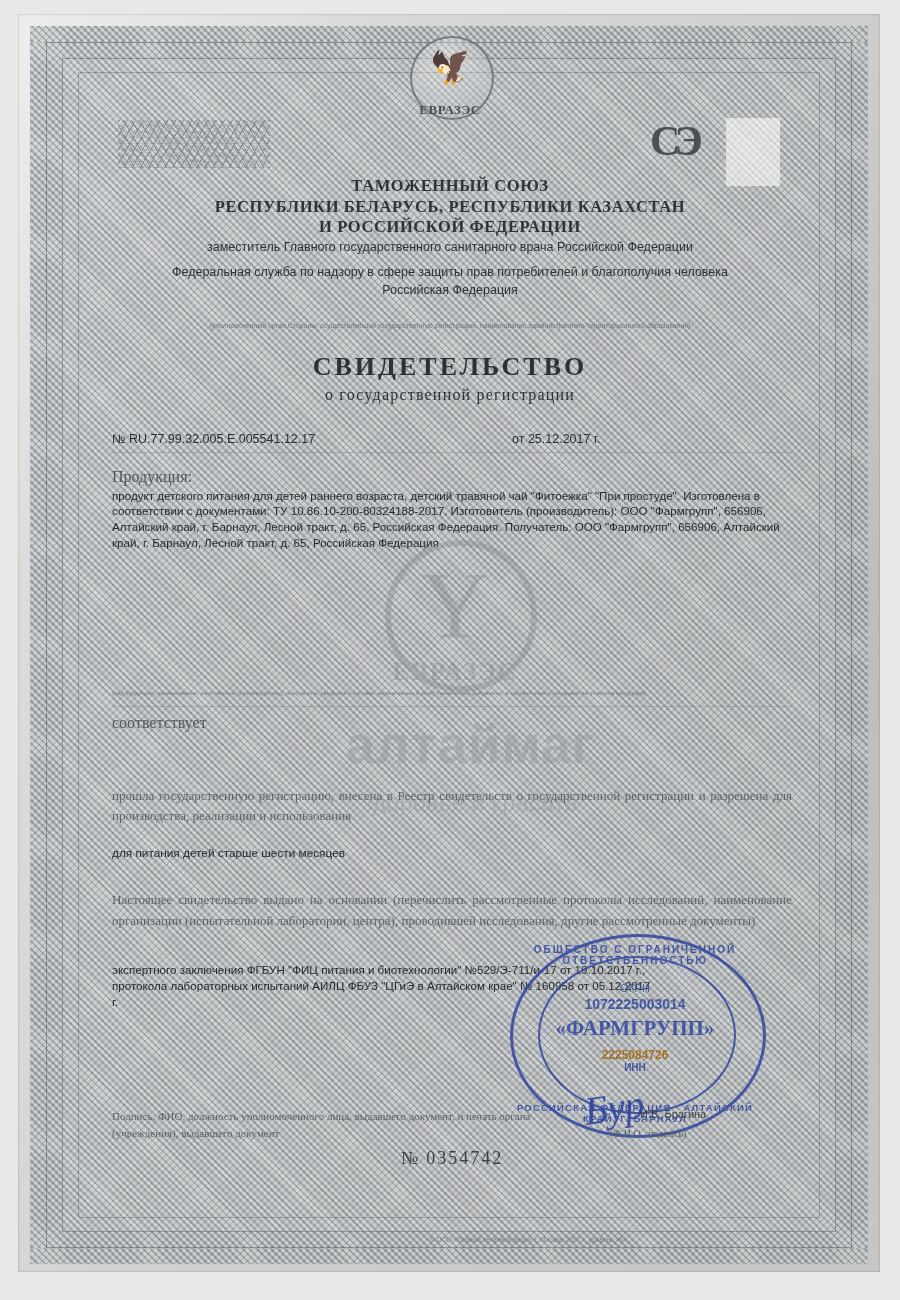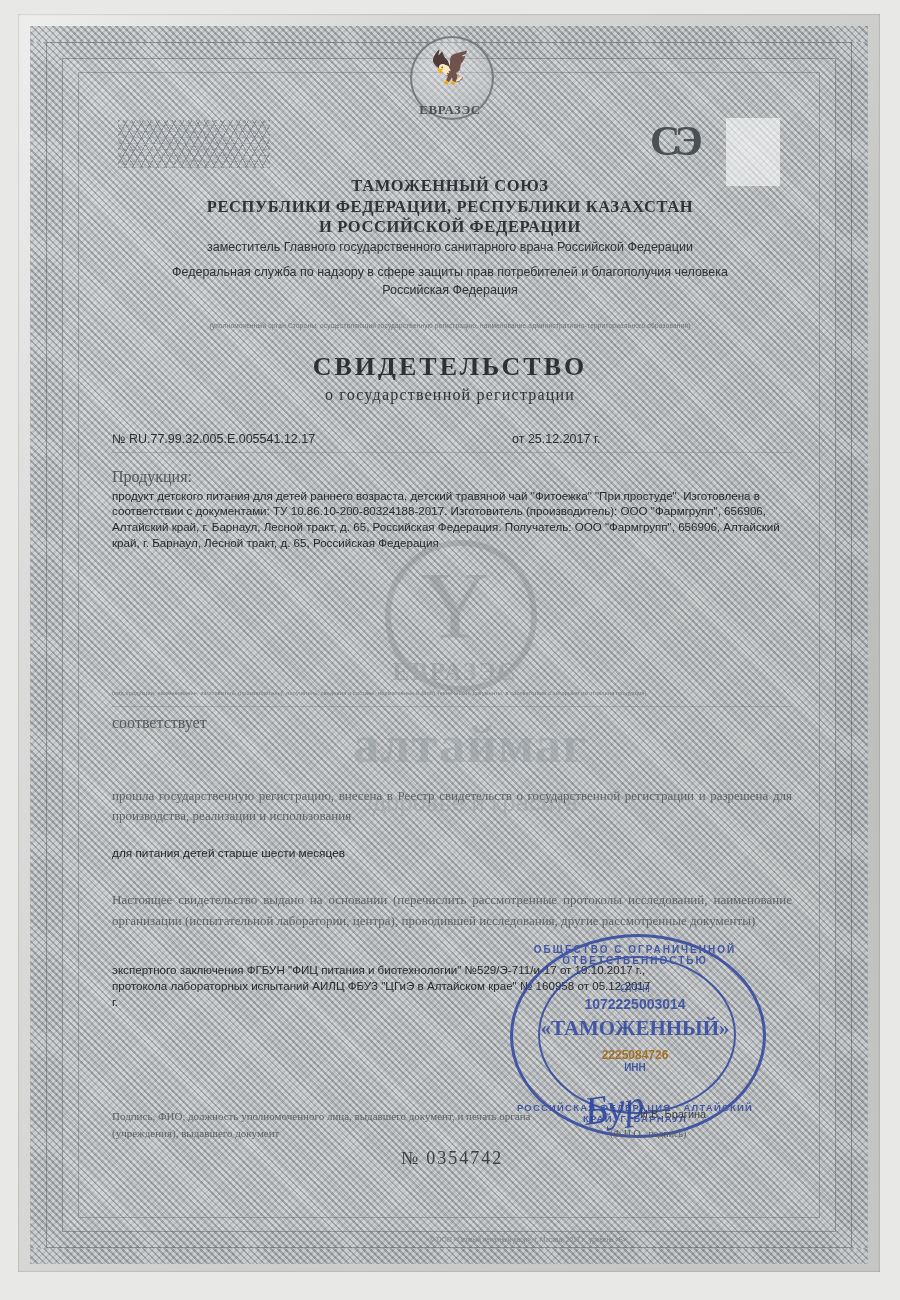--- a/index.html
+++ b/index.html
@@ -310,21 +310,21 @@
     color: #7a8086;
   }
 
   
   .wm-site {
     position: absolute;
     left: 170px;
     top: 718px;
     width: 600px;
     text-align: center;
-    font-family: Liberation Serif, serif;
+    font-family: Liberation Sans, sans-serif;
     font-weight: bold;
     font-size: 53px;
     color: rgba(150,156,162,0.55);
     letter-spacing: 1px;
     line-height: 1;
   }
   .wm-site-sub {
     position: absolute;
     left: 170px;
     top: 790px;
@@ -479,21 +479,21 @@
     <div class="caption">ЕВРАЗЭС</div>
   </div>
 
   <div class="ce-box"></div>
   <div class="ce-mark">
     <div class="glyphs">СЭ</div>
   </div>
 
   <div class="title-block">
     <div class="t-union">ТАМОЖЕННЫЙ СОЮЗ</div>
-    <div class="t-union l2">РЕСПУБЛИКИ ФЕДЕРАЦИИ, РЕСПУБЛИКИ КАЗАХСТАН</div>
+    <div class="t-union l2">РЕСПУБЛИКИ БЕЛАРУСЬ, РЕСПУБЛИКИ КАЗАХСТАН</div>
     <div class="t-union">И РОССИЙСКОЙ ФЕДЕРАЦИИ</div>
     <div class="subhead" style="margin-top:0">заместитель Главного государственного санитарного врача Российской Федерации</div>
     <div class="subhead">Федеральная служба по надзору в сфере защиты прав потребителей и благополучия человека</div>
     <div class="subhead" style="margin-top:0">Российская Федерация</div>
   </div>
 
   <div class="tiny-note">(уполномоченный орган Стороны, осуществляющий государственную регистрацию, наименование административно-территориального образования)</div>
 
   <div class="cert-title">СВИДЕТЕЛЬСТВО</div>
   <div class="cert-sub">о государственной регистрации</div>
@@ -542,21 +542,21 @@
 
 
   <div class="blk faint" style="top:1108px; width:420px; font-size:11px; line-height:1.5;">Подпись, ФИО, должность уполномоченного лица, выдавшего документ, и печать органа (учреждения), выдавшего документ</div>
 
   <div class="stamp">
     <div class="ring-outer"></div>
     <div class="ring-inner"></div>
     <div class="txt-top">ОБЩЕСТВО С ОГРАНИЧЕННОЙ ОТВЕТСТВЕННОСТЬЮ</div>
     <div class="ogrn">ОГРН</div>
     <div class="ogrn-num">1072225003014</div>
-    <div class="name">«ТАМОЖЕННЫЙ»</div>
+    <div class="name">«ФАРМГРУПП»</div>
     <div class="inn">2225084726</div>
     <div class="inn-label">ИНН</div>
     <div class="txt-bottom">РОССИЙСКАЯ ФЕДЕРАЦИЯ · АЛТАЙСКИЙ КРАЙ, Г. БАРНАУЛ</div>
   </div>
 
   <div class="signature">Бур</div>
   <div class="sig-name">И.В. Брагина</div>
   <div class="sig-fio">(Ф.И.О., подпись)</div>
 
   <div class="blank-num">№ 0354742</div>

